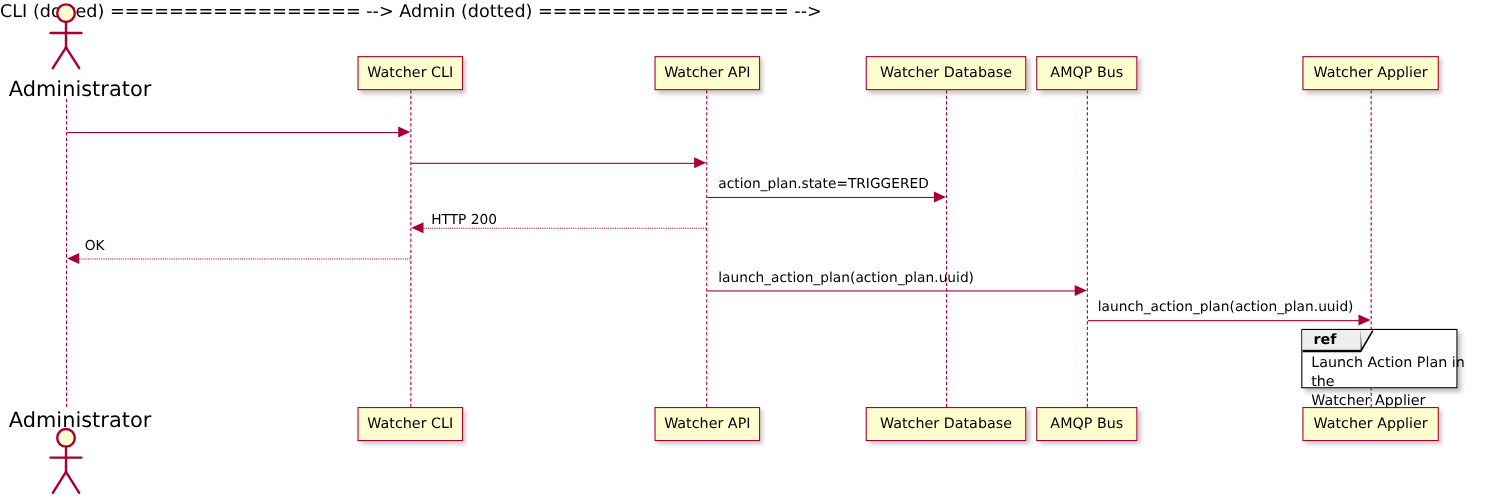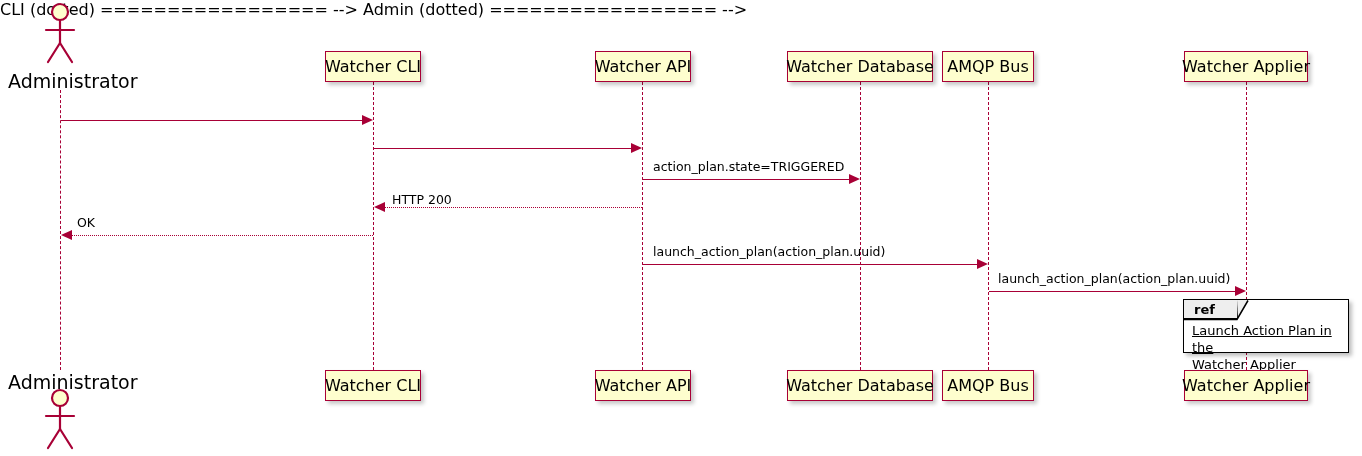--- a/index.html
+++ b/index.html
@@ -27,21 +27,21 @@
     height: 288px;
   }
 
   
   .participant {
     position: absolute;
     box-sizing: border-box;
     background: #FEFECE;
     border: 1.5px solid #A80036;
     color: #000000;
-    font-size: 16px;
+    font-size: 13px;
     line-height: 1;
     height: 31px;
     display: flex;
     align-items: center;
     justify-content: center;
     padding: 0 9px;
     white-space: nowrap;
     box-shadow: 3px 3px 4px rgba(0,0,0,0.22);
   }
 
@@ -203,30 +203,30 @@
   <div class="msg-label" style="left:653px; top:246px;">launch_action_plan(action_plan.uuid)</div>
   <div class="msg-line" style="left:643px; top:264px; width:339px;"></div>
   <div class="arrow-head right" style="left:977px; top:259px;"></div>
 
   
   <div class="msg-label" style="left:998px; top:273px;">launch_action_plan(action_plan.uuid)</div>
   <div class="msg-line" style="left:989px; top:291px; width:247px;"></div>
   <div class="arrow-head right" style="left:1235px; top:286px;"></div>
 
   
-  <div class="ref-box" style="left:1183px; top:299px; width:166px; height:54px;">
+  <div class="ref-box" style="left:1183px; top:299px; width:142px; height:54px;">
     <div class="ref-tab" style="width:53px; border-right:none;">
       <span>ref</span>
     </div>
     <div class="ref-tab-notch" style="left:53px; top:0;"></div>
     <div class="ref-tab-notch-line" style="left:53px; top:0; border-top-color:transparent;"></div>
     <svg style="position:absolute; left:0; top:0;" width="70" height="21" viewBox="0 0 70 21">
       <path d="M 0 19.5 L 53 19.5 L 64 0.5" stroke="#000000" stroke-width="1.5" fill="none"></path>
     </svg>
-    <div class="ref-body" style="left:8px; top:22px; width:152px;text-decoration:underline;">Launch Action Plan in the
+    <div class="ref-body" style="left:8px; top:22px; width:152px;">Launch Action Plan in the
 Watcher Applier</div>
   </div>
 
   
   <div class="participant" style="left:325px; top:370px; width:96px;">
     <span>Watcher CLI</span>
   </div>
   <div class="participant" style="left:595px; top:370px; width:96px;">
     <span>Watcher API</span>
   </div>

